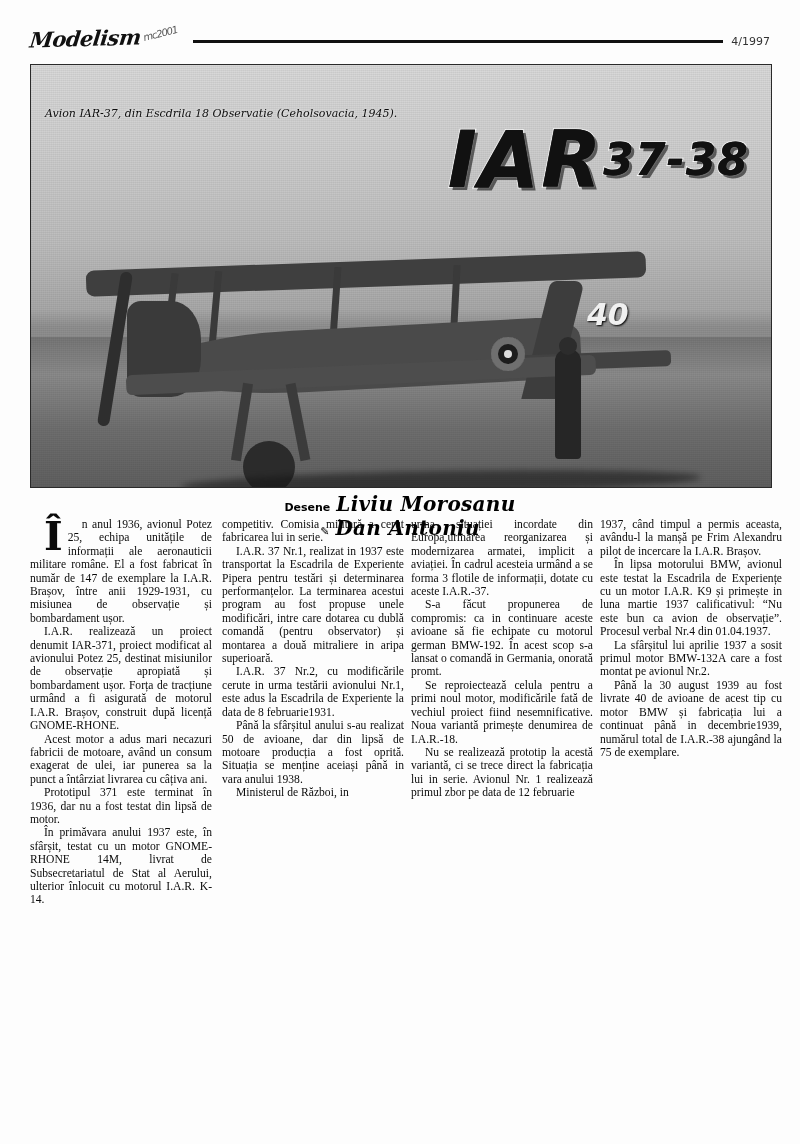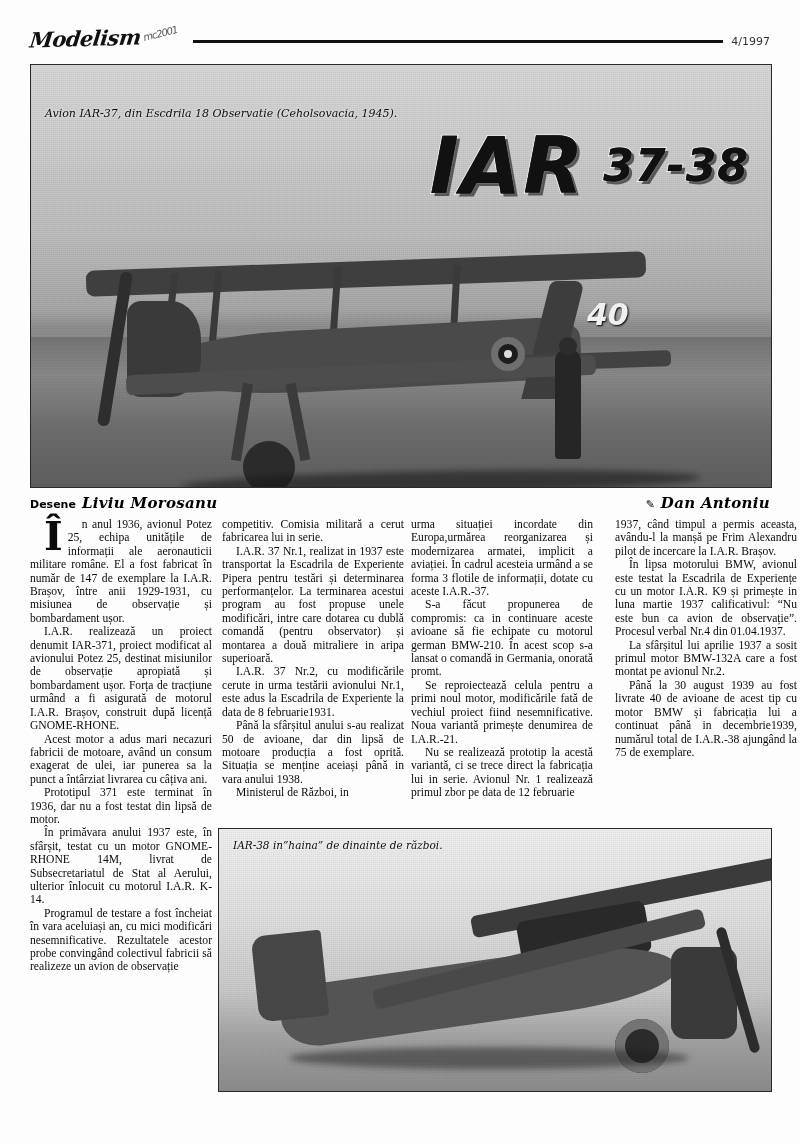--- a/index.html
+++ b/index.html
@@ -98,25 +98,24 @@
     font-style: italic;
     font-size: 11px;
     color: #0c0c0c;
     z-index: 6;
     text-shadow: 0 0 3px rgba(255,255,255,.85);
     white-space: nowrap;
     margin-top: 32px;
   }
   .hero-title {
     position: absolute;
-    right: 22px; top: 56px;
+    right: 22px; top: 50px;
     z-index: 6;
     display: flex;
     align-items: flex-end;
-    gap: 18px;
   }
   .hero-title span {
     font-family: "DejaVu Sans", sans-serif;
     font-weight: bold;
     font-style: italic;
     color: #111;
     -webkit-text-stroke: 2px #fff;
     paint-order: stroke fill;
     text-shadow:
       3px 3px 0 rgba(0,0,0,.55),
@@ -221,34 +220,35 @@
   }
 
   
   .byline {
     position: absolute;
     left: 30px; top: 492px;
     width: 740px; height: 22px;
     display: flex;
     justify-content: space-between;
     align-items: center;
+    flex-direction: column;
   }
   .byline-left, .byline-right {
     display: flex; align-items: baseline; gap: 6px;
   }
   .byline-label {
     font-family: "DejaVu Sans", sans-serif;
     font-weight: bold;
     font-size: 11px;
   }
   .byline-name {
     font-family: "DejaVu Serif", serif;
     font-style: italic;
     font-weight: bold;
-    font-size: 15px;
+    font-size: 20px;
     letter-spacing: .3px;
     text-align: right;
   }
   .byline-mark {
     font-size: 11px;
   }
 
   
   .col {
     position: absolute;
@@ -257,21 +257,21 @@
     font-family: "Liberation Serif", serif;
     font-size: 11.6px;
     line-height: 13.4px;
     text-align: justify;
     color: #0a0a0a;
   }
   .col p { margin: 0; text-indent: 14px; }
   .col.c1 { left: 30px;  height: 576px; }
   .col.c2 { left: 222px; height: 296px; }
   .col.c3 { left: 411px; height: 296px; }
-  .col.c4 { left: 615px; height: 296px; }
+  .col.c4 { left: 600px; height: 296px; }
 
   .dropcap {
     float: left;
     font-family: "DejaVu Serif", serif;
     font-weight: bold;
     font-size: 40px;
     line-height: 32px;
     margin: 2px 5px 0 0;
   }
 
@@ -433,54 +433,39 @@
       <span class="byline-name">Dan Antoniu</span>
     </div>
   </div>
 
   <div class="col c1">
     <p><span class="dropcap">Î</span><span>n anul 1936, avionul Potez 25, echipa unitățile de informații ale aeronauticii militare române. El a fost fabricat în număr de 147 de exemplare la I.A.R. Brașov, între anii 1929-1931, cu misiunea de observație și bombardament ușor.</span></p>
     <p>I.A.R. realizează un proiect denumit IAR-371, proiect modificat al avionului Potez 25, destinat misiunilor de observație apropiată și bombardament ușor. Forța de tracțiune urmând a fi asigurată de motorul I.A.R. Brașov, construit după licență GNOME-RHONE.</p>
     <p>Acest motor a adus mari necazuri fabricii de motoare, având un consum exagerat de ulei, iar punerea sa la punct a întârziat livrarea cu câțiva ani.</p>
     <p>Prototipul 371 este terminat în 1936, dar nu a fost testat din lipsă de motor.</p>
     <p>În primăvara anului 1937 este, în sfârșit, testat cu un motor GNOME-RHONE 14M, livrat de Subsecretariatul de Stat al Aerului, ulterior înlocuit cu motorul I.A.R. K-14.</p>
-    <p>Programul de testare a fost încheiat în vara aceluiași an, cu mici modificări nesemnificative. Rezultatele acestor probe convingând colectivul fabricii să realizeze un avion de observație</p>
   </div>
 
   <div class="col c2">
     <p style="text-indent:0">competitiv. Comisia militară a cerut fabricarea lui in serie.</p>
     <p>I.A.R. 37 Nr.1, realizat in 1937 este transportat la Escadrila de Experiente Pipera pentru testări și determinarea performanțelor. La terminarea acestui program au fost propuse unele modificări, intre care dotarea cu dublă comandă (pentru observator) și montarea a două mitraliere in aripa superioară.</p>
     <p>I.A.R. 37 Nr.2, cu modificările cerute in urma testării avionului Nr.1, este adus la Escadrila de Experiente la data de 8 februarie1931.</p>
     <p>Până la sfârșitul anului s-au realizat 50 de avioane, dar din lipsă de motoare producția a fost oprită. Situația se menține aceiași până in vara anului 1938.</p>
     <p>Ministerul de Război, in</p>
   </div>
 
   <div class="col c3">
     <p style="text-indent:0">urma situației incordate din Europa,urmărea reorganizarea și modernizarea armatei, implicit a aviației. În cadrul acesteia urmând a se forma 3 flotile de informații, dotate cu aceste I.A.R.-37.</p>
-    <p>S-a făcut propunerea de compromis: ca in continuare aceste avioane să fie echipate cu motorul german BMW-210. În acest scop s-a lansat o comandă in Germania, onorată promt.</p>
-    <p>Se reproiectează celula pentru a primi noul motor, modificările fată de vechiul proiect fiind nesemnificative. Noua variantă primește denumirea de I.A.R.-21.</p>
+    <p>S-a făcut propunerea de compromis: ca in continuare aceste avioane să fie echipate cu motorul german BMW-192. În acest scop s-a lansat o comandă in Germania, onorată promt.</p>
+    <p>Se reproiectează celula pentru a primi noul motor, modificările fată de vechiul proiect fiind nesemnificative. Noua variantă primește denumirea de I.A.R.-18.</p>
     <p>Nu se realizează prototip la acestă variantă, ci se trece direct la fabricația lui in serie. Avionul Nr. 1 realizează primul zbor pe data de 12 februarie</p>
   </div>
 
   <div class="col c4">
     <p style="text-indent:0">1937, când timpul a permis aceasta, avându-l la manșă pe Frim Alexandru pilot de incercare la I.A.R. Brașov.</p>
     <p>În lipsa motorului BMW, avionul este testat la Escadrila de Experiențe cu un motor I.A.R. K9 și primește in luna martie 1937 calificativul: “Nu este bun ca avion de observație”. Procesul verbal Nr.4 din 01.04.1937.</p>
     <p>La sfârșitul lui aprilie 1937 a sosit primul motor BMW-132A care a fost montat pe avionul Nr.2.</p>
     <p>Până la 30 august 1939 au fost livrate 40 de avioane de acest tip cu motor BMW și fabricația lui a continuat până in decembrie1939, numărul total de I.A.R.-38 ajungând la 75 de exemplare.</p>
   </div>
 
-  <div class="photo2">
-    <div class="p2-sky"></div>
-    <div class="q-upperwing"></div>
-    <div class="q-cockpit"></div>
-    <div class="q-fuse"></div>
-    <div class="q-lowerwing"></div>
-    <div class="q-tail"></div>
-    <div class="q-engine"></div>
-    <div class="q-prop"></div>
-    <div class="q-wheel"></div>
-    <div class="q-shadow"></div>
-    <div class="p2-grain"></div>
-    <div class="p2-caption">IAR-38 in”haina” de dinainte de război.</div>
-  </div>
 
 
 </div>
 
 </body></html>

